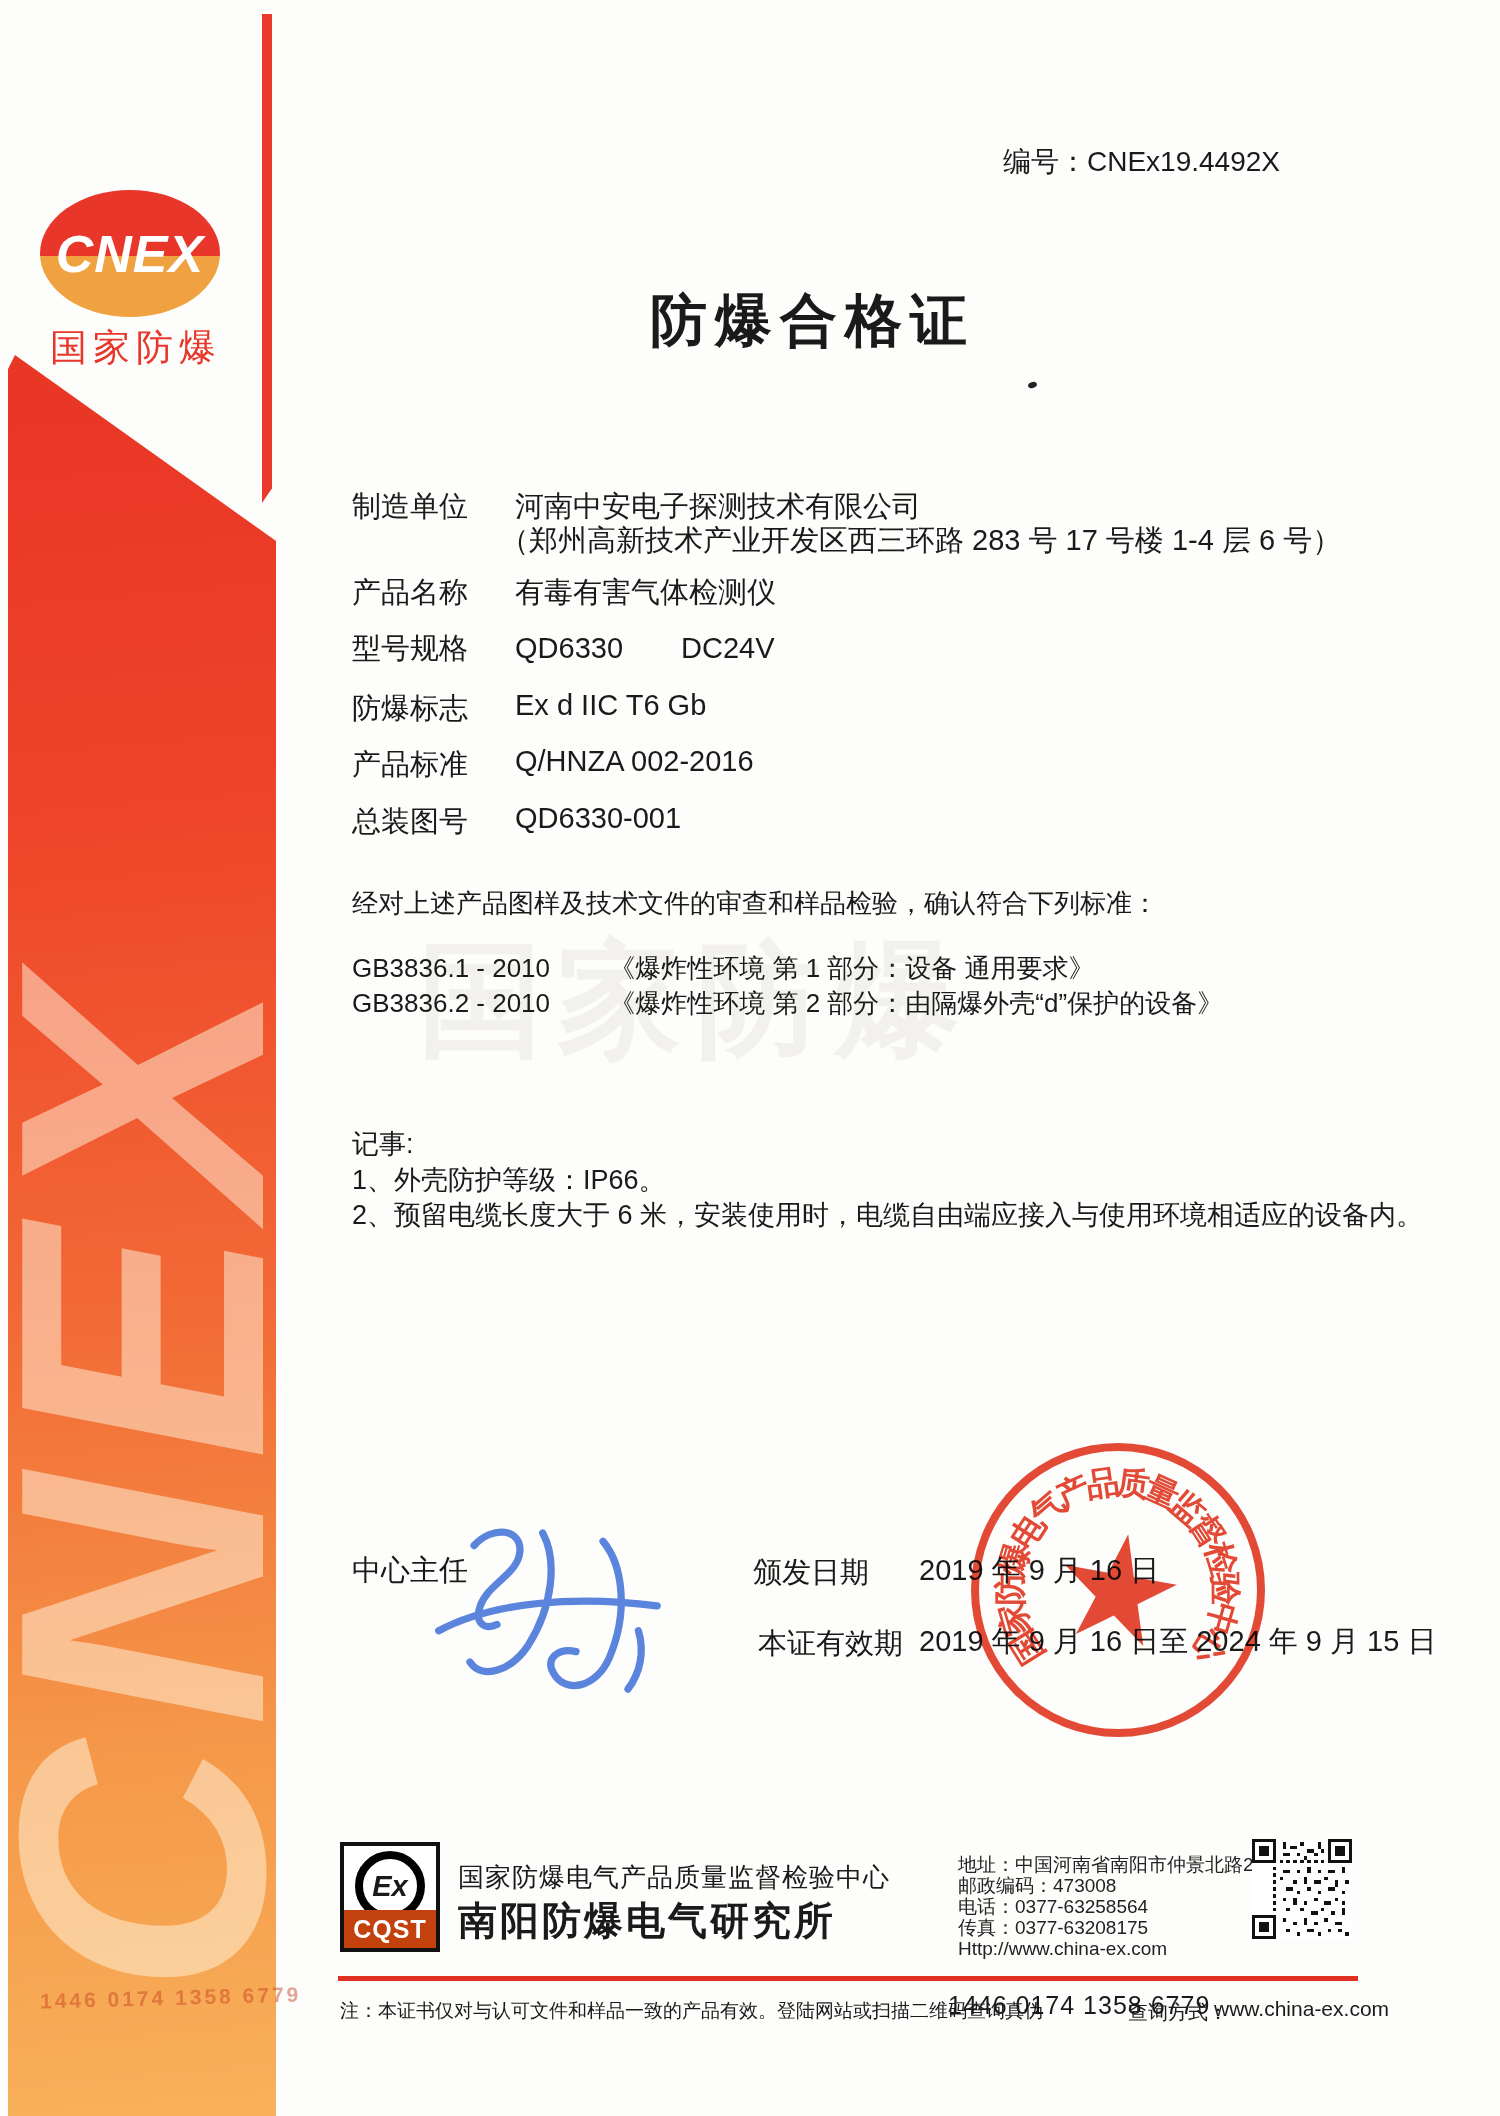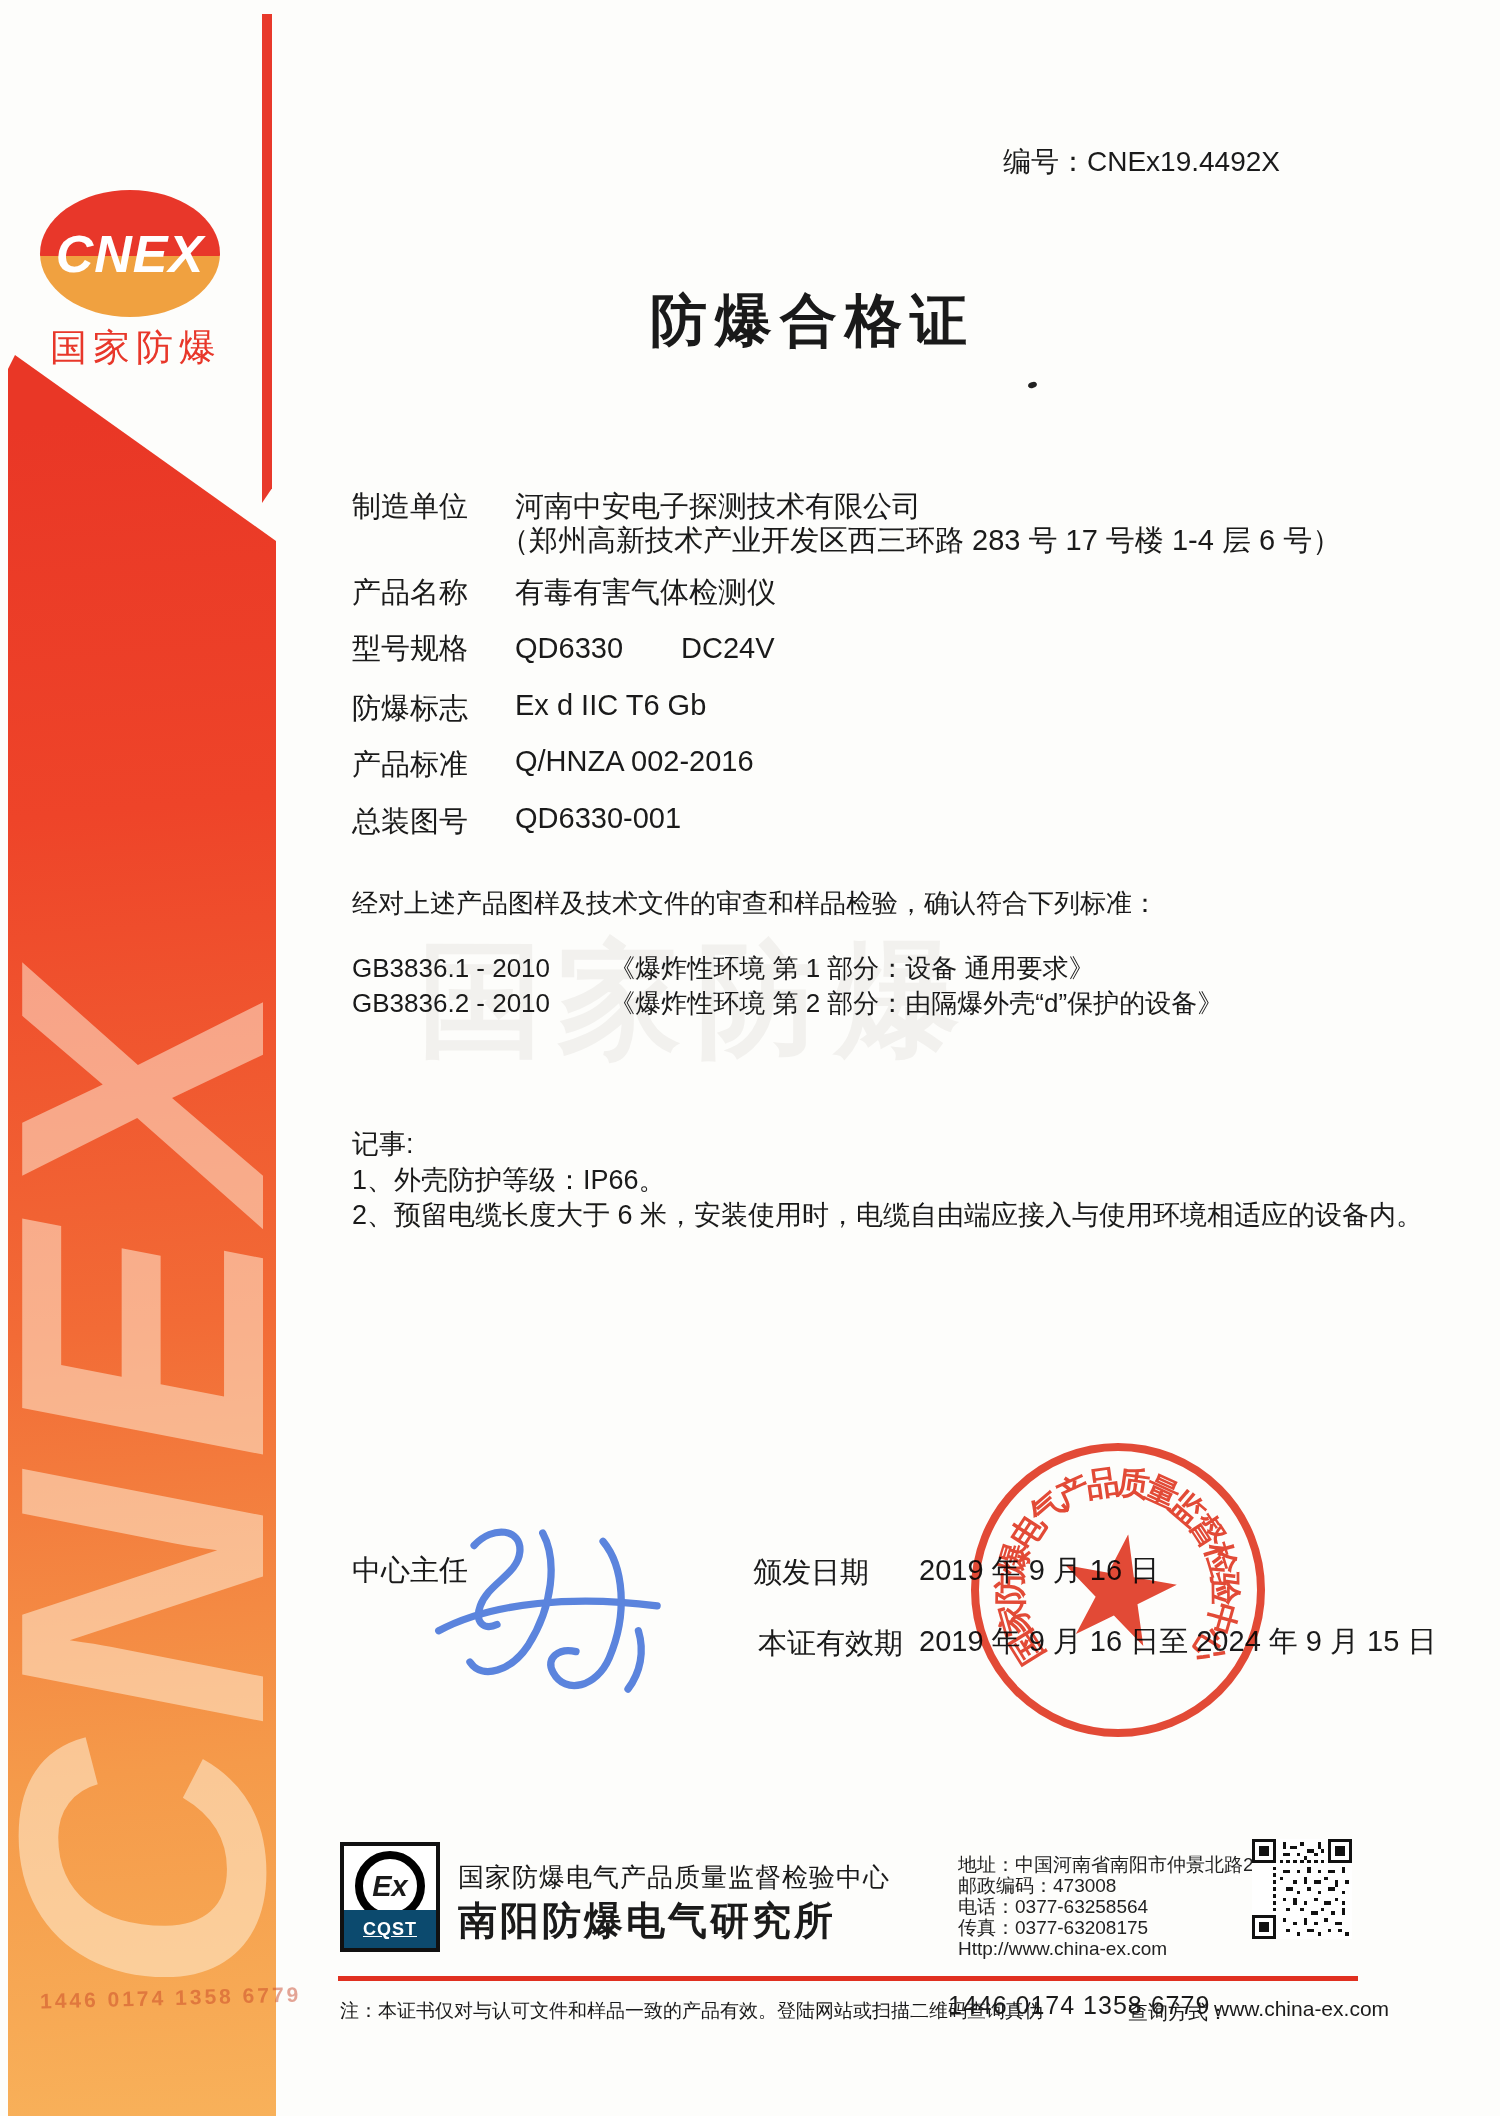--- a/index.html
+++ b/index.html
@@ -112,23 +112,23 @@
     left:340px;top:1842px;width:100px;height:110px;
     border:4px solid #111;background:#fff;box-sizing:border-box;
   }
   .ex-circle{
     position:absolute;left:50%;top:5px;transform:translateX(-50%);
     width:54px;height:54px;border:8px solid #000000;border-radius:50%;
     display:flex;align-items:center;justify-content:center;
     font-weight:900;font-style:italic;font-size:29px;background:#fff;
   }
   .ex-cqst{
-    position:absolute;left:0;bottom:0;width:100%;height:38px;background:#0c4a6e;
-    color:#fff;font-weight:800;font-size:18px;letter-spacing:1px;
-    display:flex;align-items:center;justify-content:center;text-decoration:underline;
+    position:absolute;left:0;bottom:0;width:100%;height:38px;background:#c2410c;
+    color:#fff;font-weight:800;font-size:25px;letter-spacing:1px;
+    display:flex;align-items:center;justify-content:center;
   }
   .org1{left:458px;top:1860px;font-size:26px;letter-spacing:1px;white-space:nowrap;}
   .org2{left:458px;top:1894px;font-size:39px;font-weight:800;letter-spacing:3px;white-space:nowrap;}
 
   .addr-block{left:958px;top:1854px;font-size:19px;line-height:21px;white-space:nowrap;color:#222;}
   .qr{left:1252px;top:1838px;width:100px;height:102px;}
 
   .red-rule-bottom{left:338px;top:1976px;width:1020px;height:5px;background:#e03020;}
 
   .foot-note{left:340px;top:1998px;font-size:19px;white-space:nowrap;}

